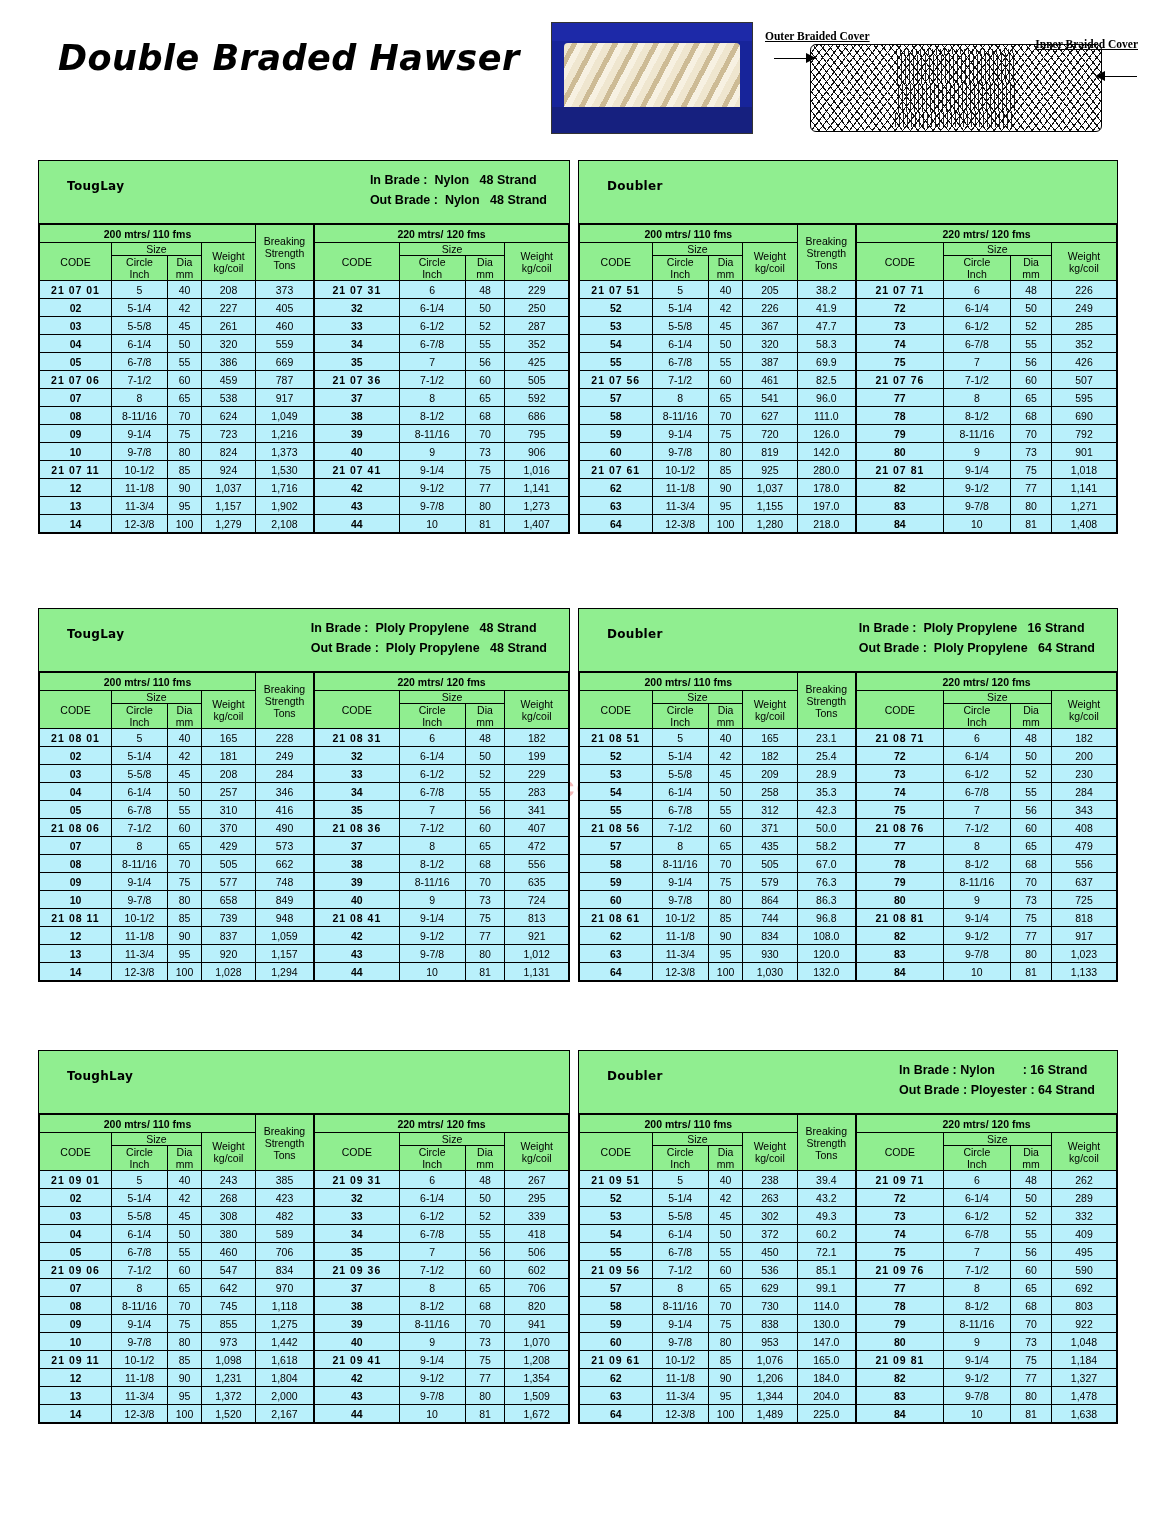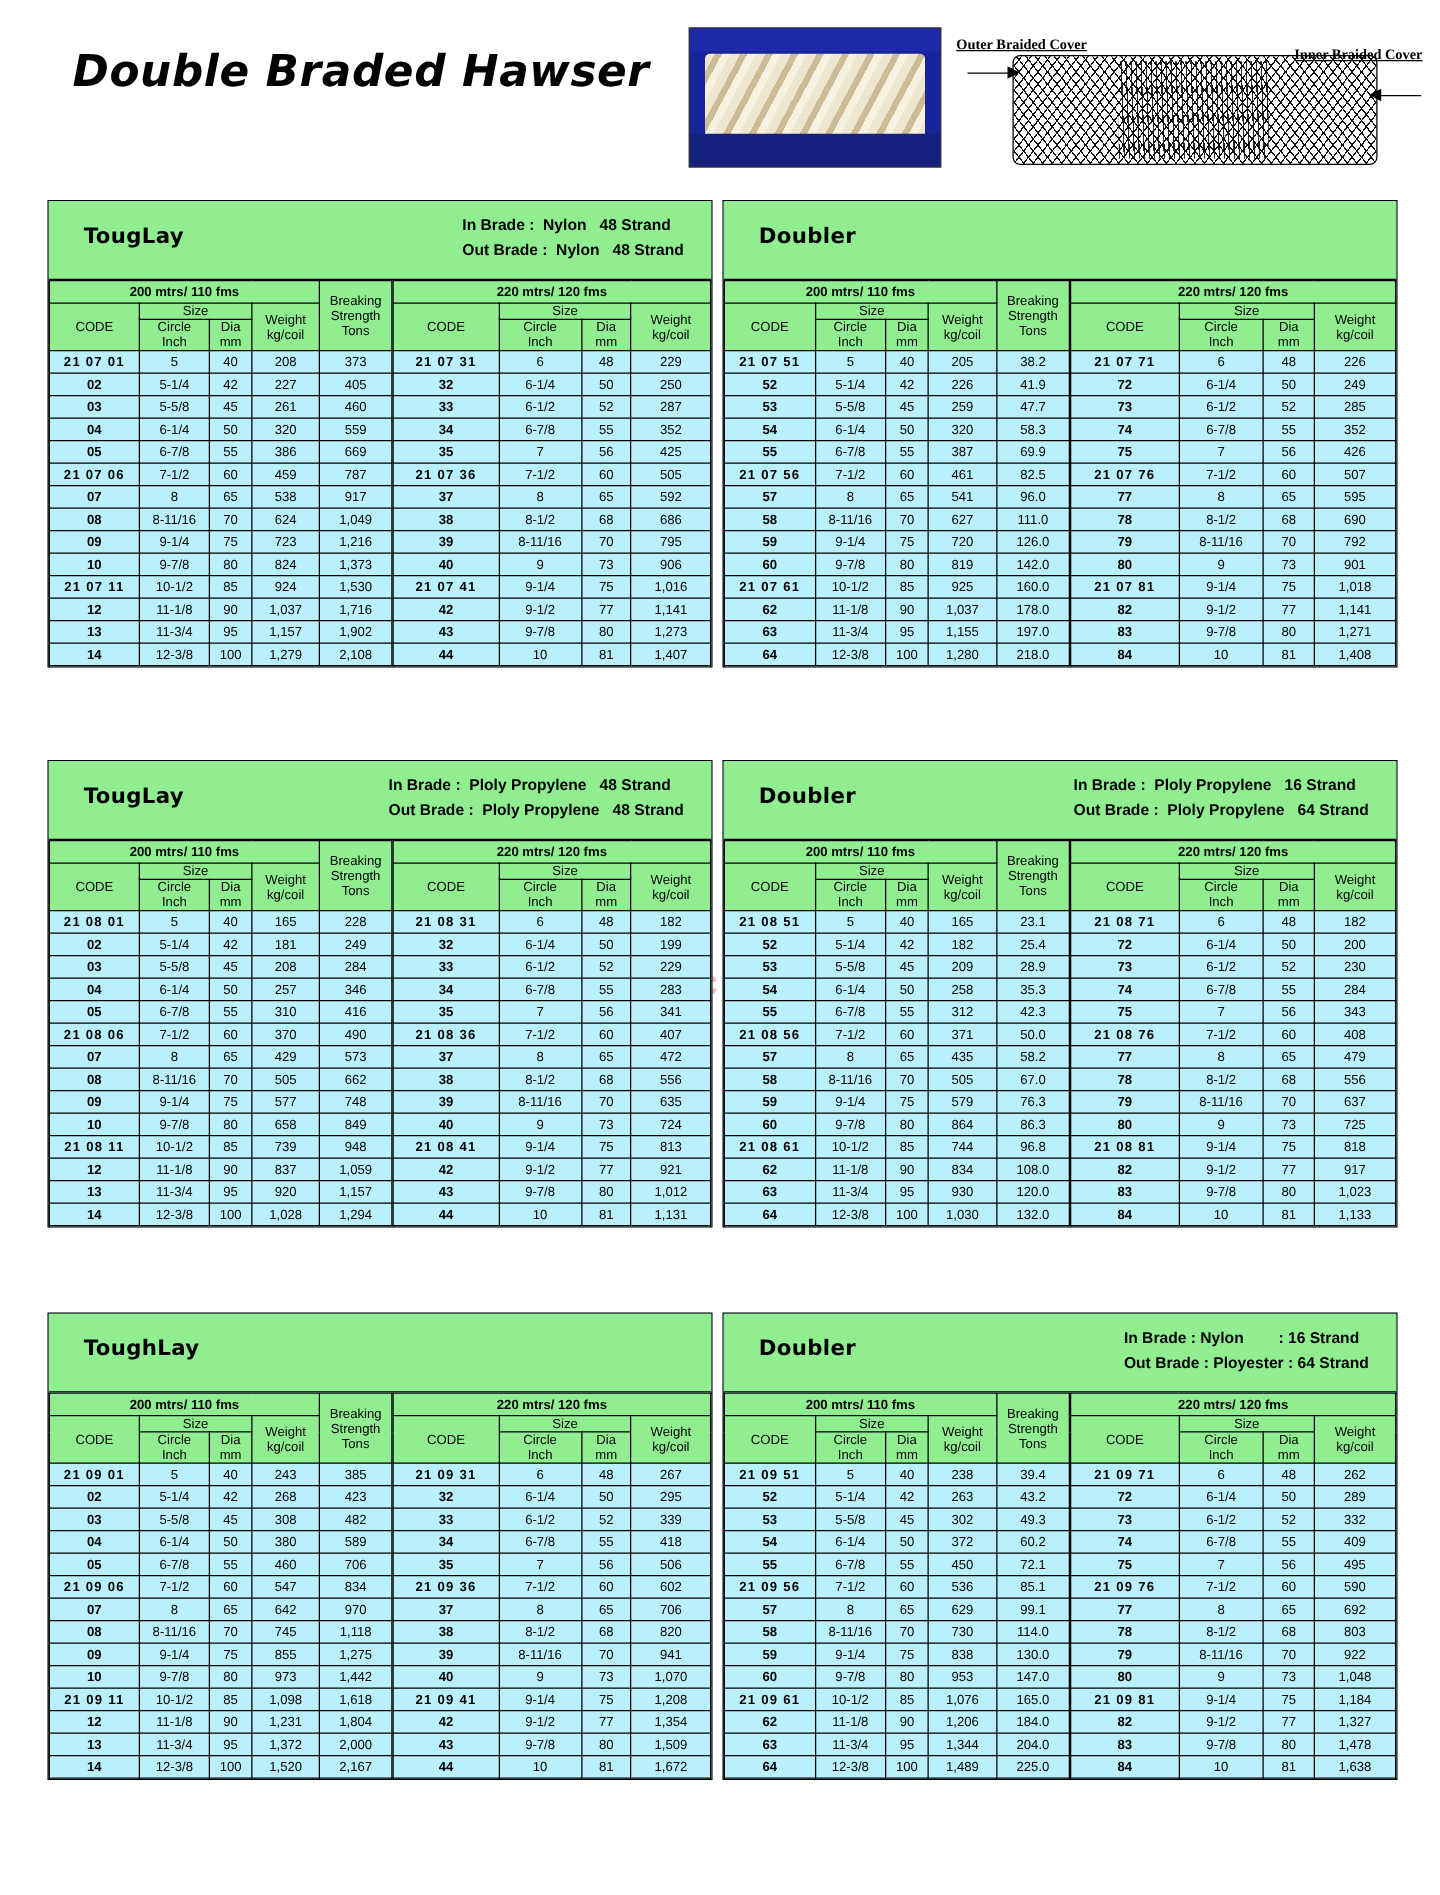--- a/index.html
+++ b/index.html
@@ -64,21 +64,21 @@
   .arrowhead{position:absolute;width:0;height:0;}
 
   
   .block{position:absolute;border:1.5px solid #000;background:#bff0ff;}
   .bhead{
     background:#90ee90;border-bottom:1.5px solid #000;
     height:62px;position:relative;
   }
   .bname{
     position:absolute;left:28px;top:18px;
-    font-size:17px;font-weight:bold;letter-spacing:.3px;
+    font-size:12px;font-weight:bold;letter-spacing:.3px;
     font-family:"DejaVu Sans", sans-serif;
   }
   .bspec{
     position:absolute;right:22px;top:9px;text-align:left;
     font-size:12.5px;font-weight:bold;line-height:20px;
   }
   .bspec .row{white-space:pre;}
 
   table.t{border-collapse:collapse;width:100%;table-layout:fixed;}
   table.t td, table.t th{
@@ -444,21 +444,21 @@
                   <td class="cyan codeN">52</td>
                   <td class="cyan">5-1/4</td>
                   <td class="cyan">42</td>
                   <td class="cyan">226</td>
                   <td class="cyan">41.9</td>
                 </tr>
                 <tr class="datarow">
                   <td class="cyan codeN">53</td>
                   <td class="cyan">5-5/8</td>
                   <td class="cyan">45</td>
-                  <td class="cyan">259</td>
+                  <td class="cyan">367</td>
                   <td class="cyan">47.7</td>
                 </tr>
                 <tr class="datarow">
                   <td class="cyan codeN">54</td>
                   <td class="cyan">6-1/4</td>
                   <td class="cyan">50</td>
                   <td class="cyan">320</td>
                   <td class="cyan">58.3</td>
                 </tr>
                 <tr class="datarow">
@@ -501,21 +501,21 @@
                   <td class="cyan">9-7/8</td>
                   <td class="cyan">80</td>
                   <td class="cyan">819</td>
                   <td class="cyan">142.0</td>
                 </tr>
                 <tr class="datarow sep">
                   <td class="cyan code">21 07 61</td>
                   <td class="cyan">10-1/2</td>
                   <td class="cyan">85</td>
                   <td class="cyan">925</td>
-                  <td class="cyan">160.0</td>
+                  <td class="cyan">280.0</td>
                 </tr>
                 <tr class="datarow">
                   <td class="cyan codeN">62</td>
                   <td class="cyan">11-1/8</td>
                   <td class="cyan">90</td>
                   <td class="cyan">1,037</td>
                   <td class="cyan">178.0</td>
                 </tr>
                 <tr class="datarow">
                   <td class="cyan codeN">63</td>

